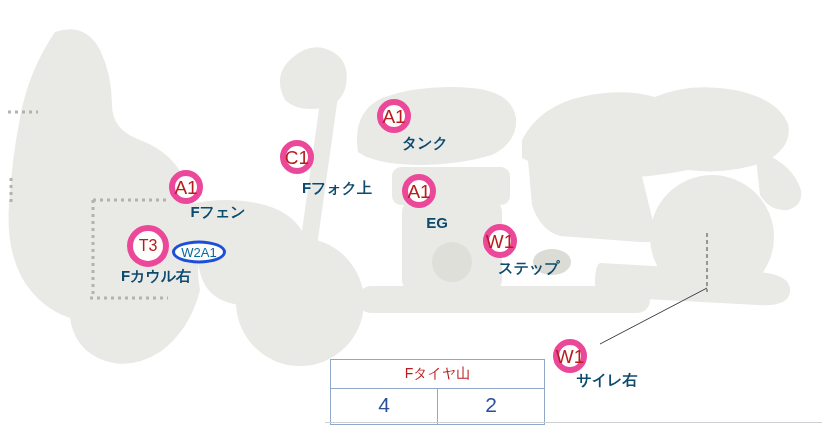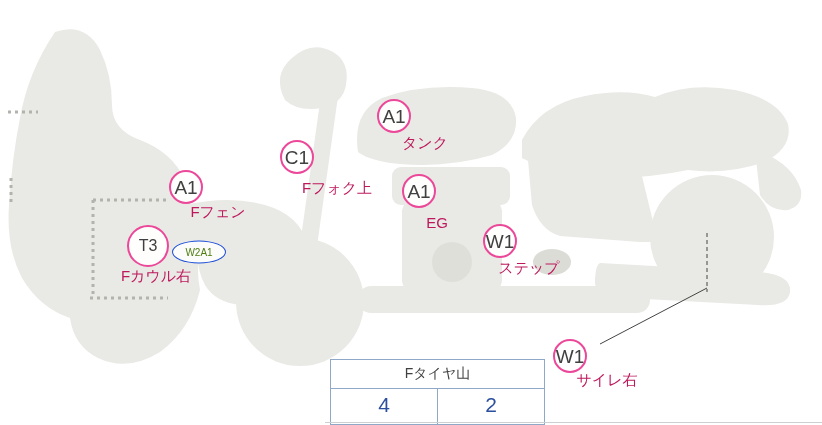--- a/index.html
+++ b/index.html
@@ -4,38 +4,38 @@
 <style>
   *{box-sizing:border-box;margin:0;padding:0}
   html,body{background:#fff}
   body{font-family:"Liberation Sans","DejaVu Sans",sans-serif}
   .stage{position:relative;width:822px;height:425px;background:#fff;overflow:hidden}
   .bg{position:absolute;left:0;top:0}
   .marker{
     position:absolute;transform:translate(-50%,-50%);
     display:flex;align-items:center;justify-content:center;
     width:34px;height:34px;border-radius:50%;
-    border:2px solid #ec4899;background:rgba(255,255,255,.92);
-    color:#404040;font-size:19px;line-height:1;
+    border:6px solid #ec4899;background:rgba(255,255,255,.92);
+    color:#b91c1c;font-size:19px;line-height:1;
   }
   .marker.big{width:42px;height:42px;font-size:16px}
-  .marker.pill{width:54px;height:23px;border-radius:50%;font-size:10px;
-    border:1px solid #1d4ed8;color:#4d7c0f;background:rgba(255,255,255,.85)}
+  .marker.pill{width:54px;height:23px;border-radius:50%;font-size:13px;
+    border:3px solid #1d4ed8;color:#0369a1;background:rgba(255,255,255,.85)}
   .lbl{
     position:absolute;transform:translate(-50%,-50%);
-    font-size:15px;color:#be185d;white-space:nowrap;
+    font-size:15px;color:#0c4a6e;white-space:nowrap;font-weight:bold;
   }
   .tire-table{
     position:absolute;left:330px;top:359px;width:215px;
     border:1px solid #8fa8c8;background:#fff;
   }
   .tt-row{display:flex}
   .tt-cell{
     flex:1;text-align:center;border-right:1px solid #8fa8c8;
-    padding:5px 0;font-size:14px;color:#404040;
+    padding:5px 0;font-size:14px;color:#b91c1c;
   }
   .tt-cell:last-child{border-right:none}
   .tt-head .tt-cell{border-bottom:1px solid #8fa8c8}
   .tt-vals .tt-cell{font-size:21px;color:#2b4f9e;padding:4px 0 7px}
   .panel-divider{
     position:absolute;left:325px;right:0;bottom:2px;height:1px;background:#ccd0d4;
   }
 </style>
 </head>
 <body>

